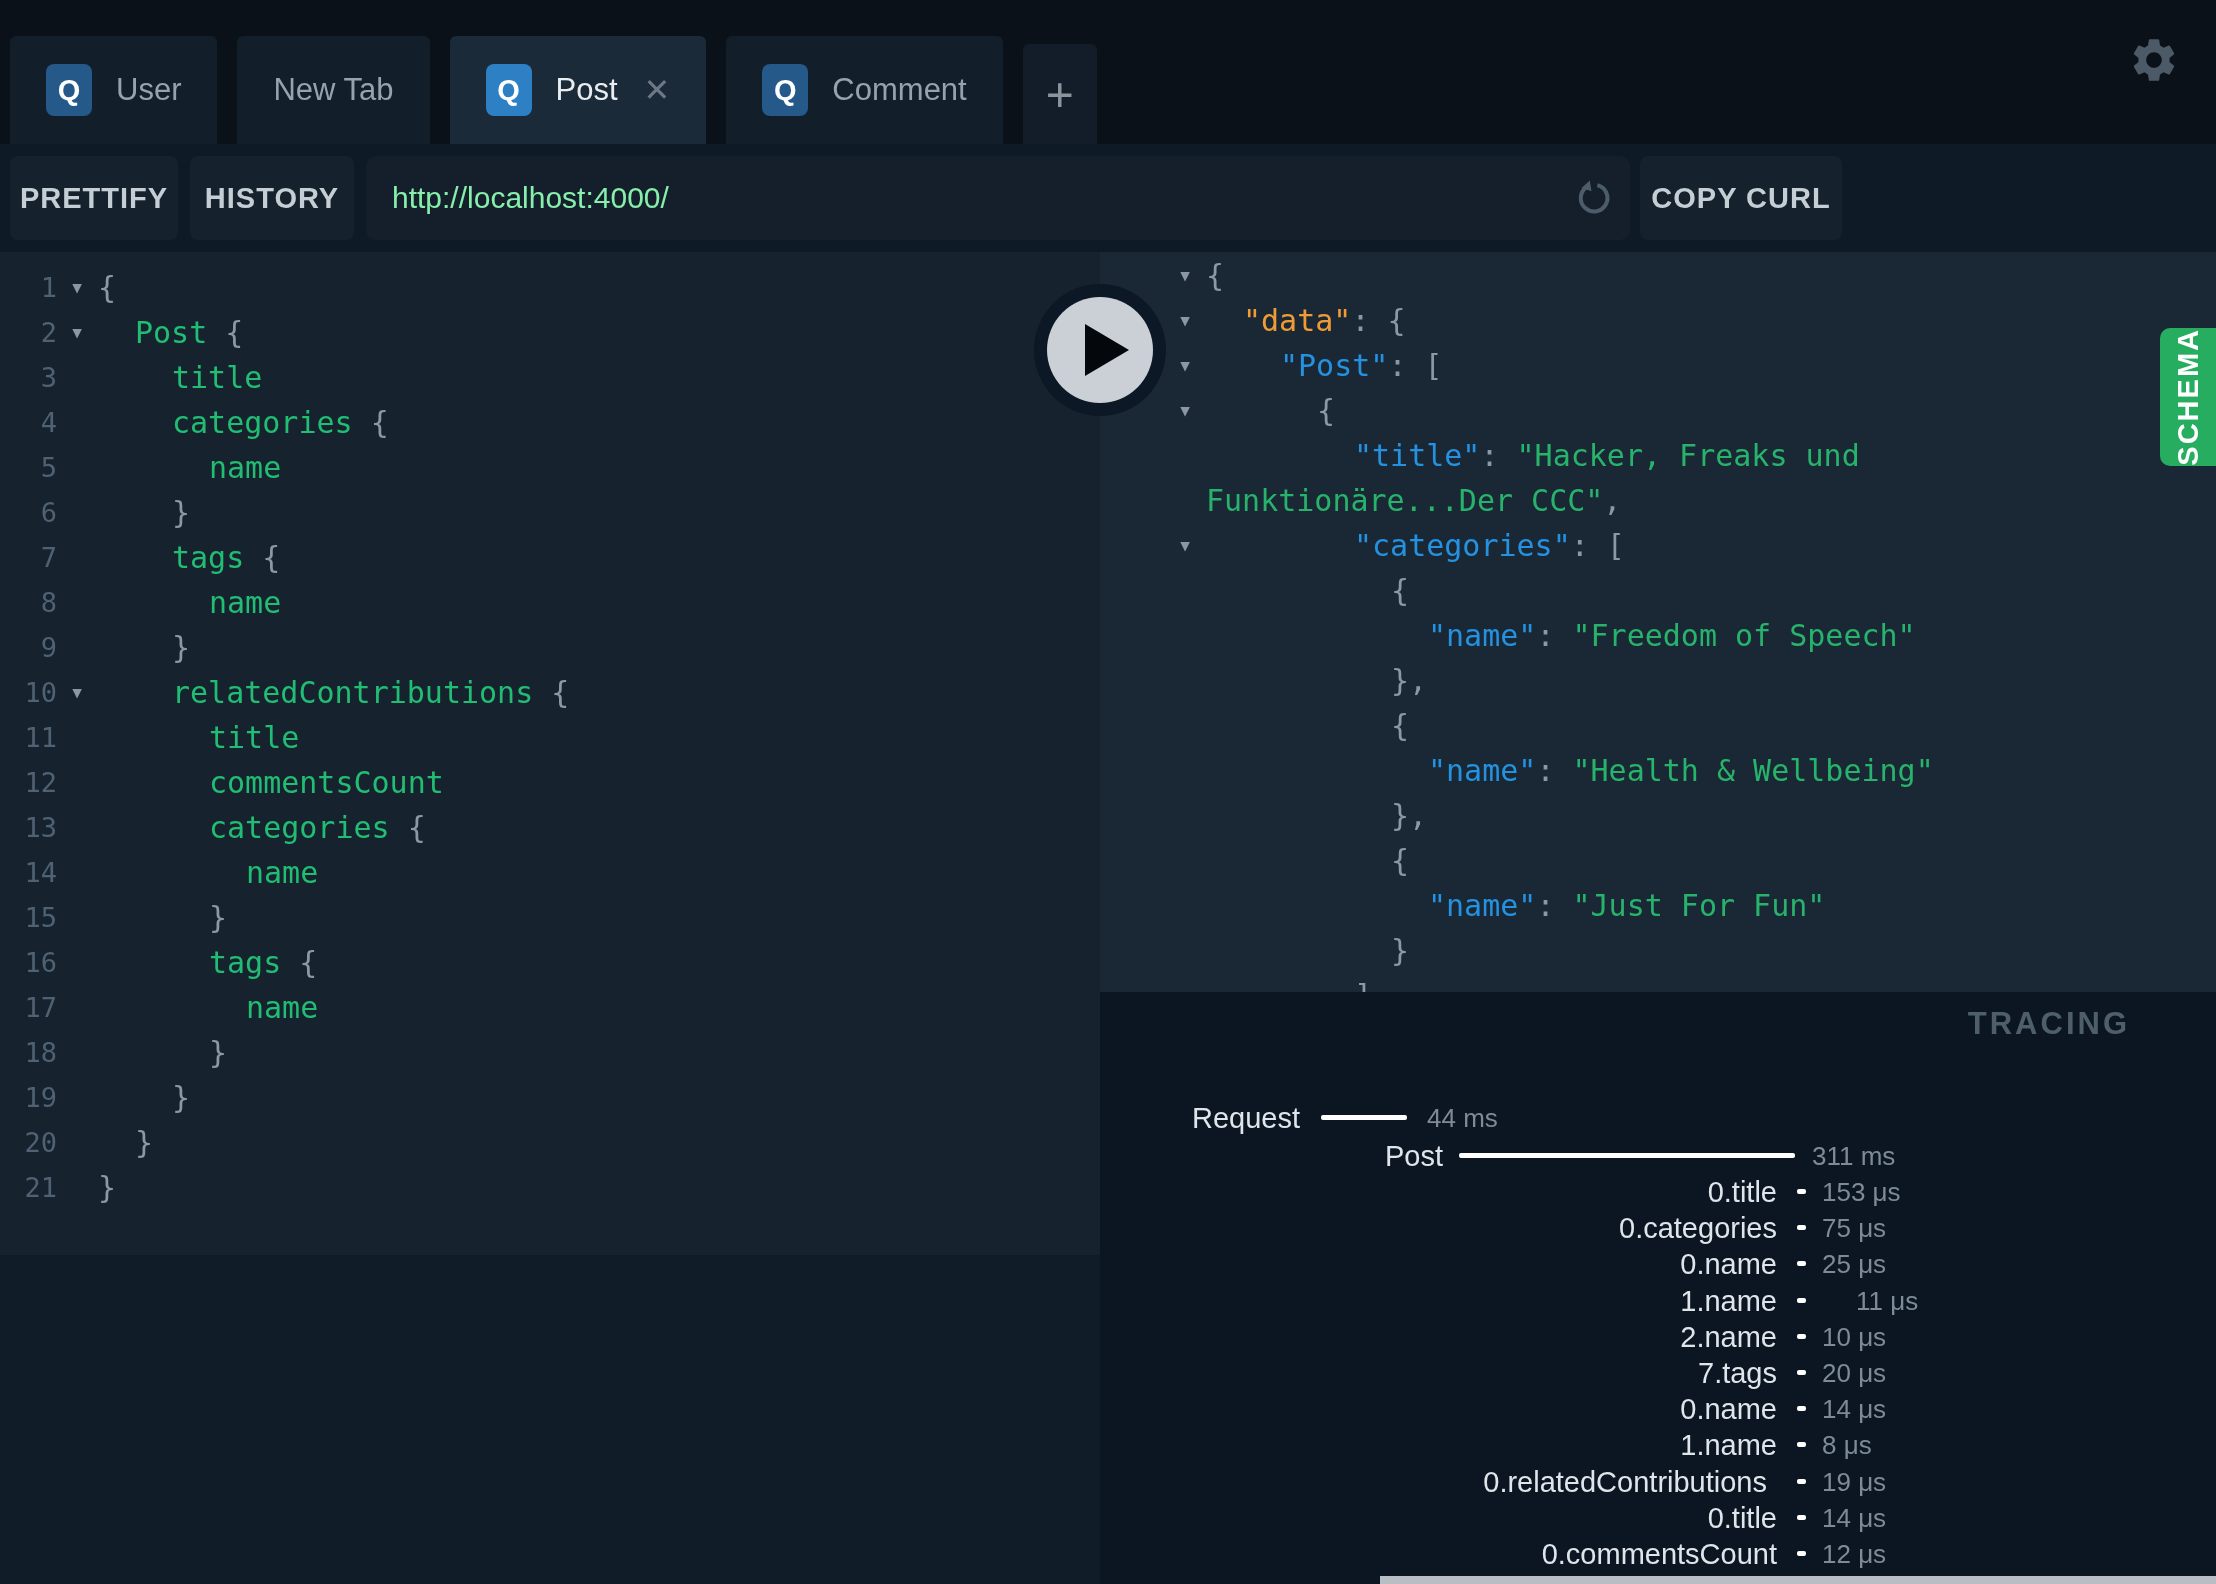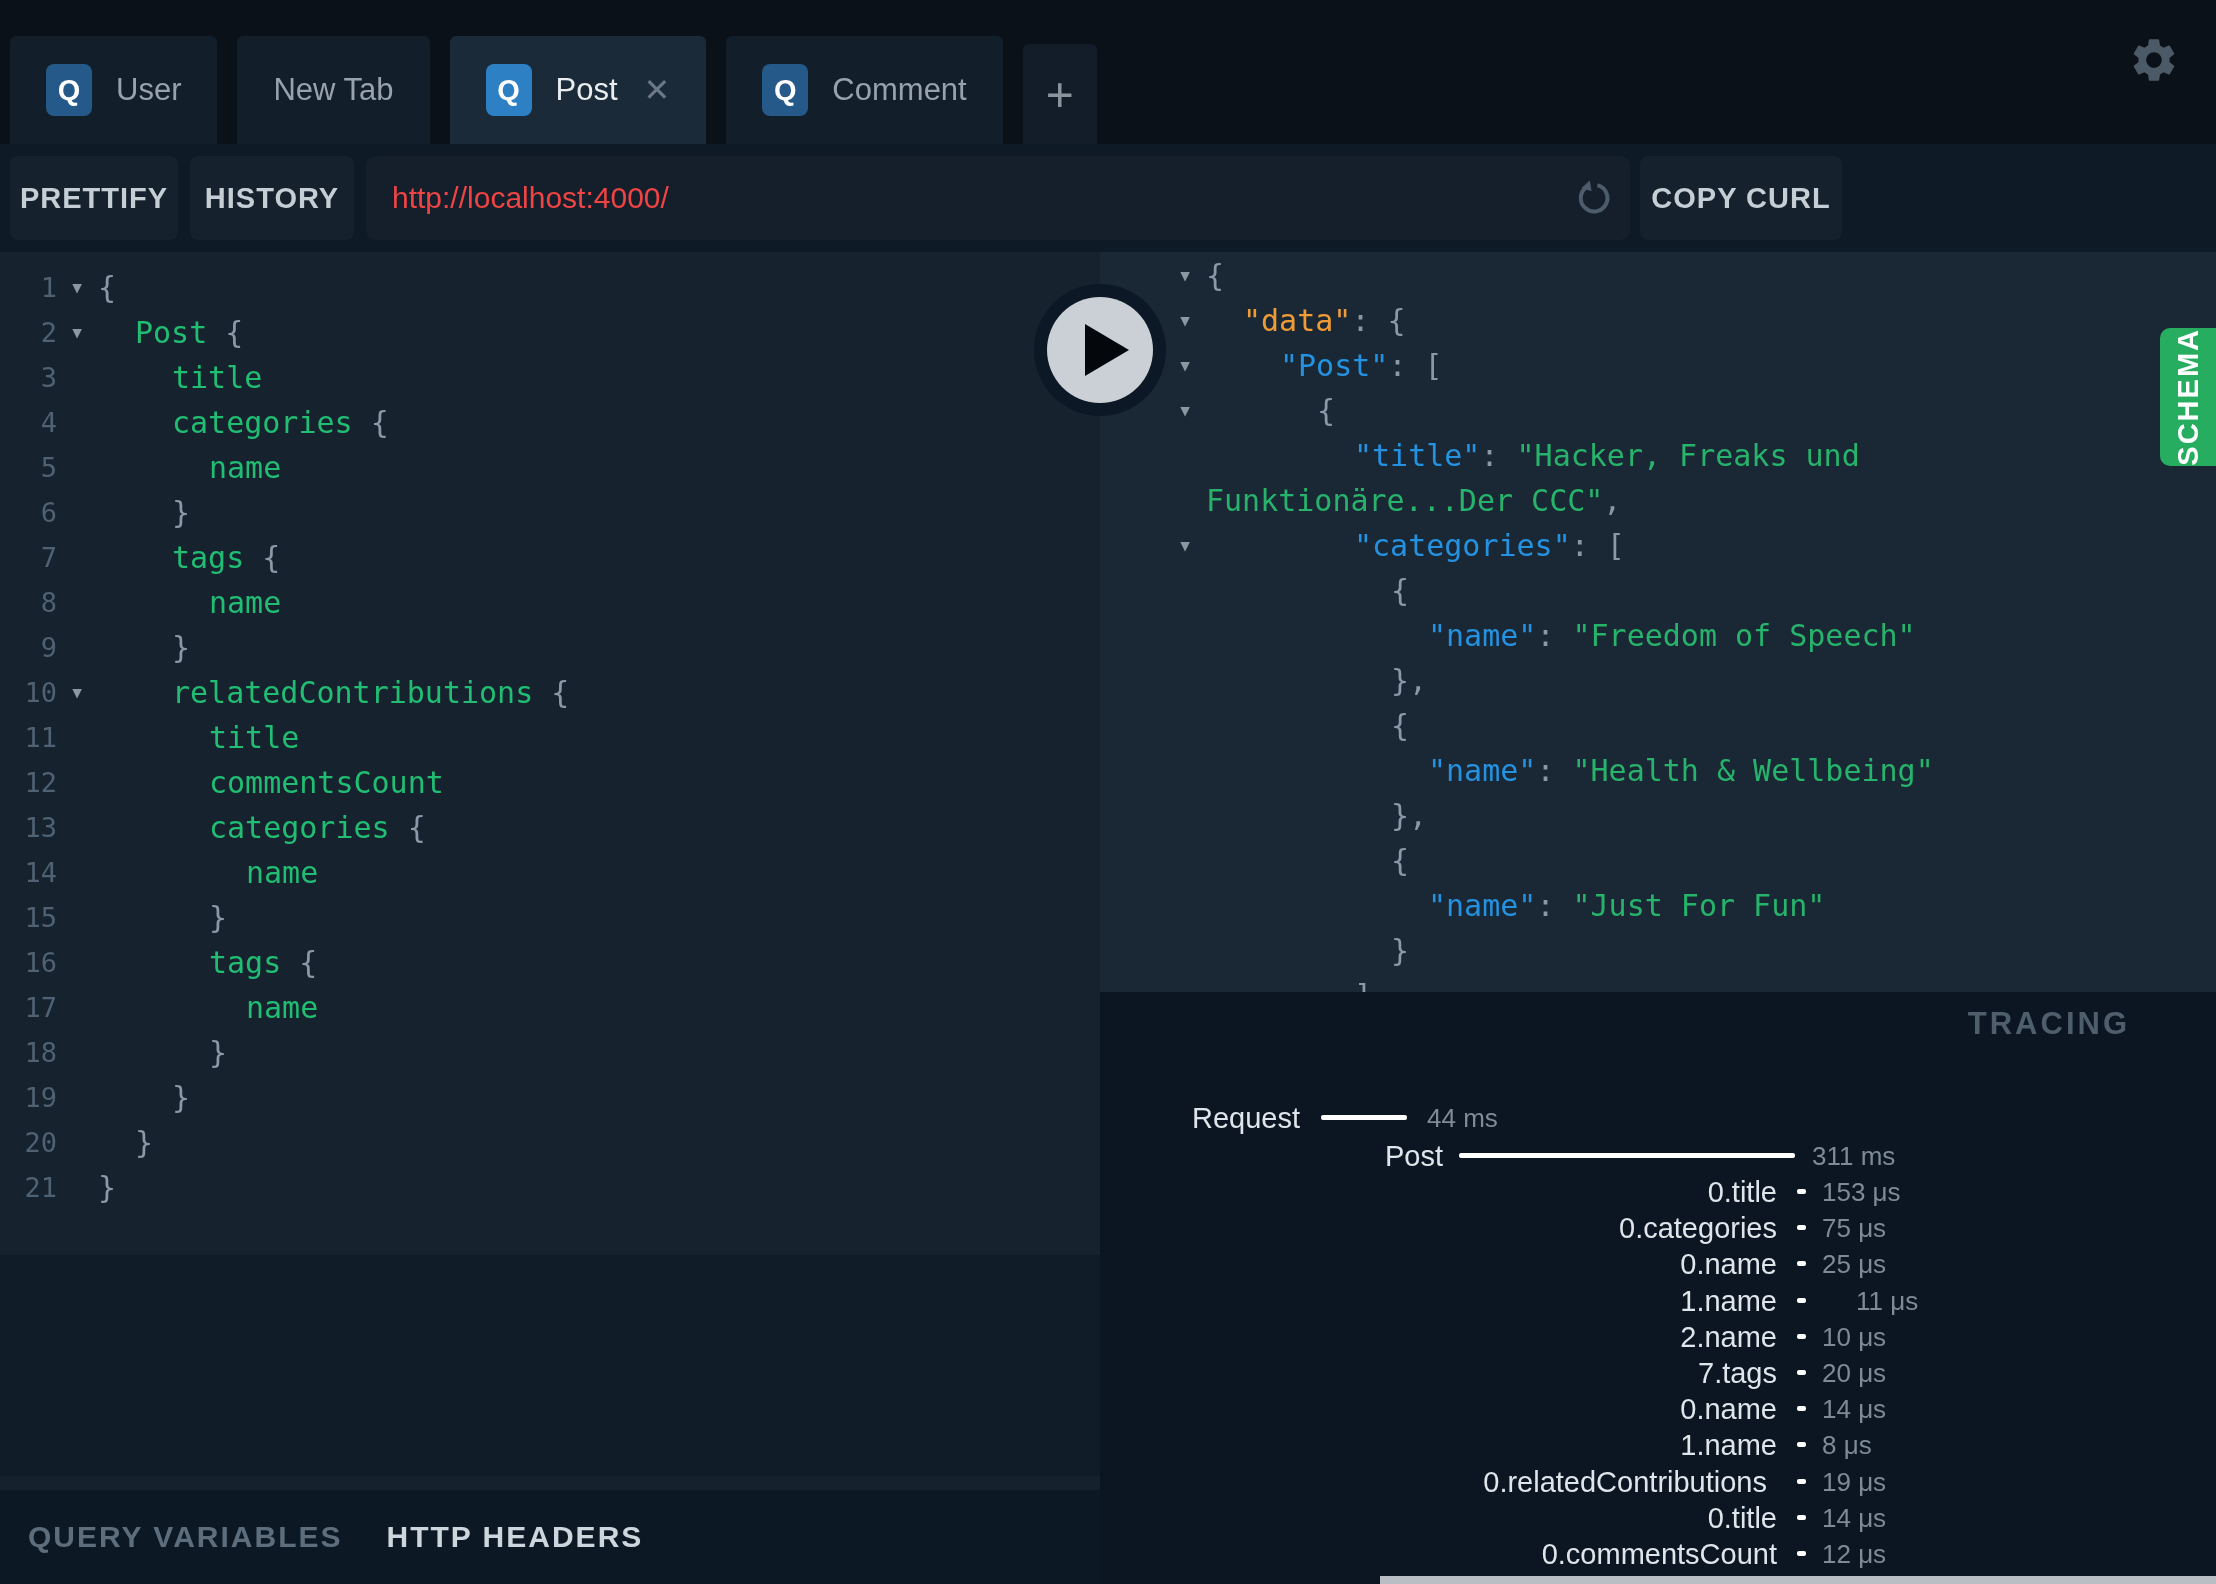--- a/index.html
+++ b/index.html
@@ -20,21 +20,21 @@
             display:flex;align-items:center;justify-content:center;color:#8a949d;font-size:48px;cursor:pointer;}
   .gear{position:absolute;left:2128px;top:34px;width:52px;height:52px;cursor:pointer;}
 
   
   .toolbar{position:absolute;left:0;top:144px;width:2216px;height:108px;background:#0e1a26;}
   .tbtn{position:absolute;top:12px;height:84px;background:#15222e;border-radius:8px;
         color:#c6ced5;font-size:29px;font-weight:600;letter-spacing:1px;
         display:flex;align-items:center;justify-content:center;cursor:pointer;}
   .url-wrap{position:absolute;left:366px;top:12px;width:1264px;height:84px;}
   .url-input{width:100%;height:100%;box-sizing:border-box;background:#141f2b;border:none;
-             border-radius:10px;color:#ef4444;font-size:30px;padding:0 70px 0 26px;
+             border-radius:10px;color:#86efac;font-size:30px;padding:0 70px 0 26px;
              font-family:"Liberation Sans",sans-serif;outline:none;}
   .reload{position:absolute;right:16px;top:22px;width:40px;height:40px;cursor:pointer;}
 
   
   .pane-left{position:absolute;left:0;top:252px;width:1100px;height:1332px;background:#101d29;}
   .code-bg{position:absolute;left:0;top:0;width:1100px;height:1003px;background:#16222e;}
   .pane-right{position:absolute;left:1100px;top:252px;width:1116px;height:740px;
               background:#1a2734;overflow:hidden;}
   .tracing{position:absolute;left:1100px;top:992px;width:1116px;height:592px;
            background:#0b1622;overflow:hidden;}
@@ -145,27 +145,20 @@
       <div class="cline"><span class="lnum">13</span><span class="ctext" style="left: 209px;"><span class="tk-f">categories</span><span class="tk-p"> {</span></span></div>
       <div class="cline"><span class="lnum">14</span><span class="ctext" style="left: 246px;"><span class="tk-f">name</span></span></div>
       <div class="cline"><span class="lnum">15</span><span class="ctext" style="left: 209px;"><span class="tk-p">}</span></span></div>
       <div class="cline"><span class="lnum">16</span><span class="ctext" style="left: 209px;"><span class="tk-f">tags</span><span class="tk-p"> {</span></span></div>
       <div class="cline"><span class="lnum">17</span><span class="ctext" style="left: 246px;"><span class="tk-f">name</span></span></div>
       <div class="cline"><span class="lnum">18</span><span class="ctext" style="left: 209px;"><span class="tk-p">}</span></span></div>
       <div class="cline"><span class="lnum">19</span><span class="ctext" style="left: 172px;"><span class="tk-p">}</span></span></div>
       <div class="cline"><span class="lnum">20</span><span class="ctext" style="left: 135px;"><span class="tk-p">}</span></span></div>
       <div class="cline"><span class="lnum">21</span><span class="ctext" style="left: 98px;"><span class="tk-p">}</span></span></div>
     </div>
-  <div class="vars-bar">
-    <div class="vars-band"></div>
-    <div class="labels">
-      <span class="lbl-dim">QUERY VARIABLES</span>
-      <span class="lbl-bright">HTTP HEADERS</span>
-    </div>
-  </div>
 </div>
 
 <div class="pane-right">
   <div class="editor" style="top:1px;" id="response-viewer">
       <div class="cline"><span class="farrow" style="left: 72px;">▼</span><span class="ctext" style="left: 106px;"><span class="tk-p">{</span></span></div>
       <div class="cline"><span class="farrow" style="left: 72px;">▼</span><span class="ctext" style="left: 143px;"><span class="tk-kd">"data"</span><span class="tk-p">: {</span></span></div>
       <div class="cline"><span class="farrow" style="left: 72px;">▼</span><span class="ctext" style="left: 180px;"><span class="tk-k">"Post"</span><span class="tk-p">: [</span></span></div>
       <div class="cline"><span class="farrow" style="left: 72px;">▼</span><span class="ctext" style="left: 217px;"><span class="tk-p">{</span></span></div>
       <div class="cline"><span class="ctext" style="left: 254px;"><span class="tk-k">"title"</span><span class="tk-p">: </span><span class="tk-s">"Hacker, Freaks und</span></span></div>
       <div class="cline"><span class="ctext" style="left: 106px;"><span class="tk-s">Funktionäre...Der CCC"</span><span class="tk-p">,</span></span></div>

